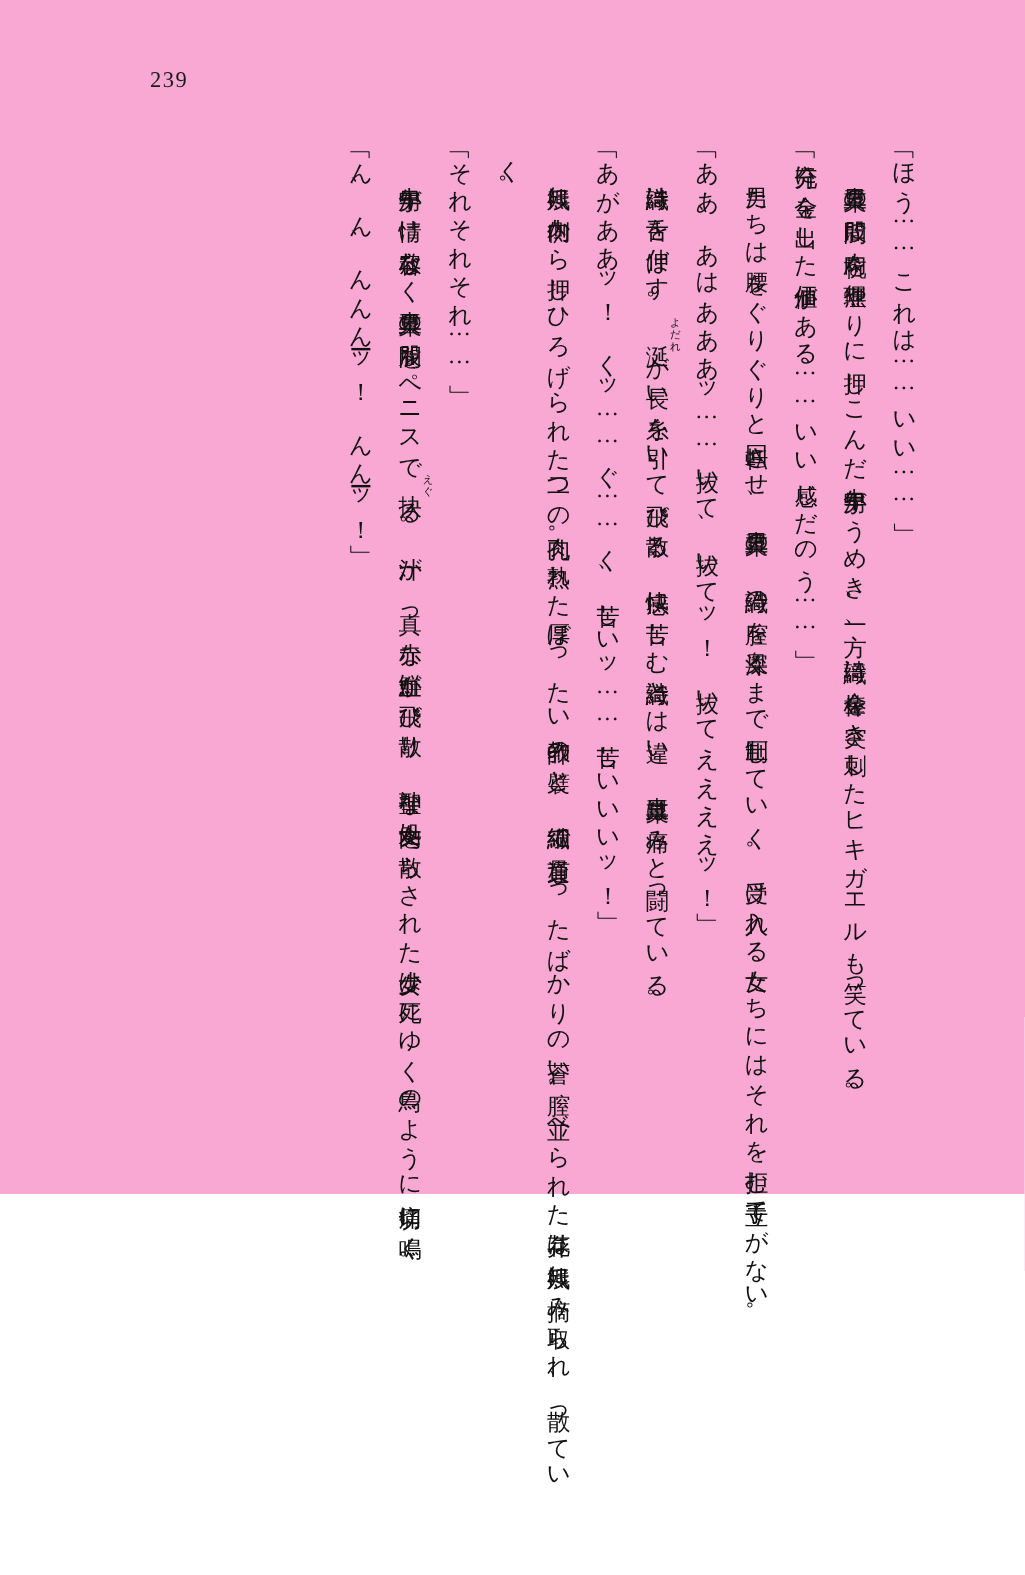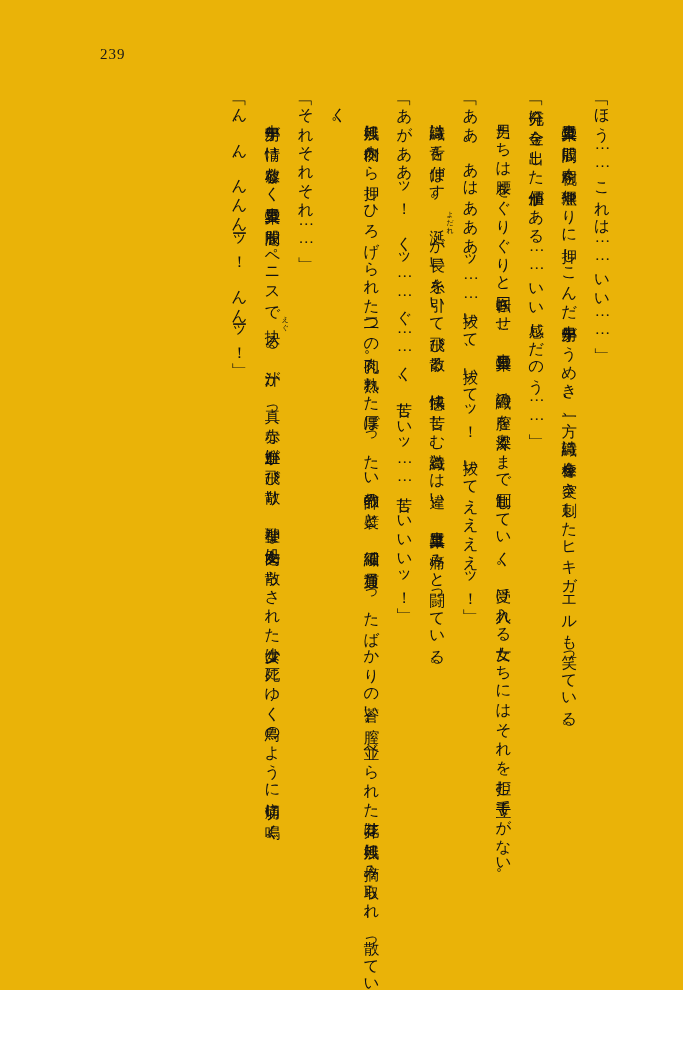--- a/index.html
+++ b/index.html
@@ -11,22 +11,22 @@
     width: 683px;
     height: 1050px;
     overflow: hidden;
     font-family: "Liberation Serif", "DejaVu Serif", serif;
     color: #000000;
   }
 
   #page {
     position: relative;
     width: 683px;
-    height: 990px;
-    background: #eab308;
+    height: 796px;
+    background: #f9a8d4;
   }
 
   #page-number {
     position: absolute;
     top: 46px;
     left: 100px;
     font-size: 15px;
     letter-spacing: 1px;
     color: #1a1a1a;
     font-family: "Liberation Serif", "DejaVu Serif", serif;

